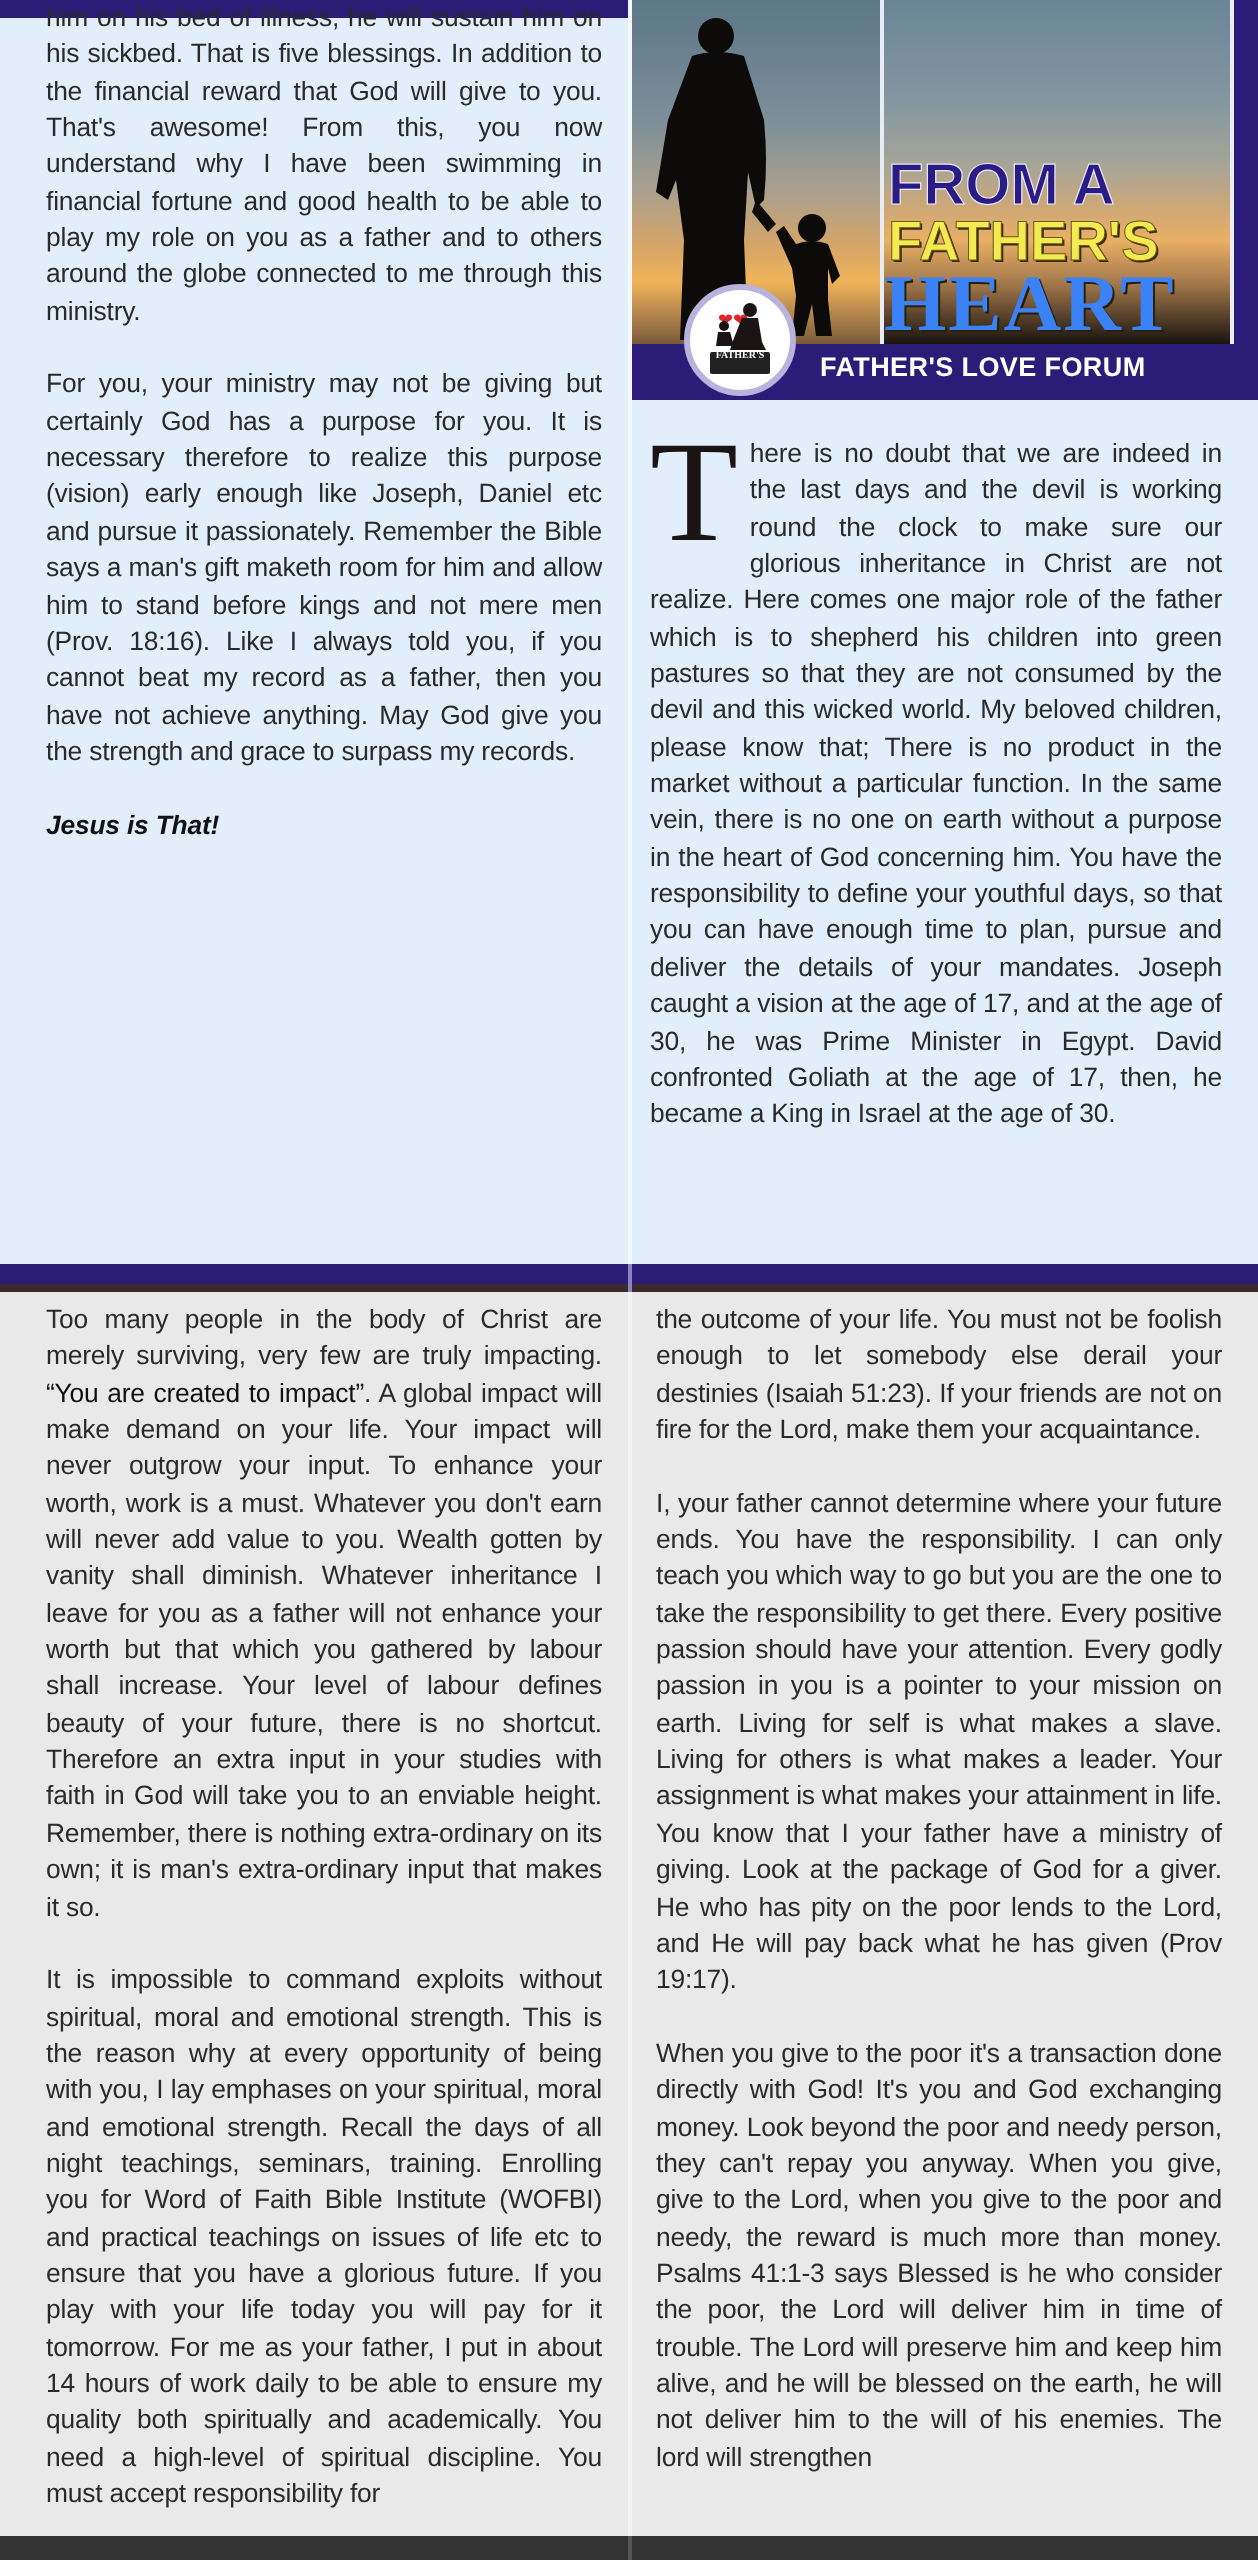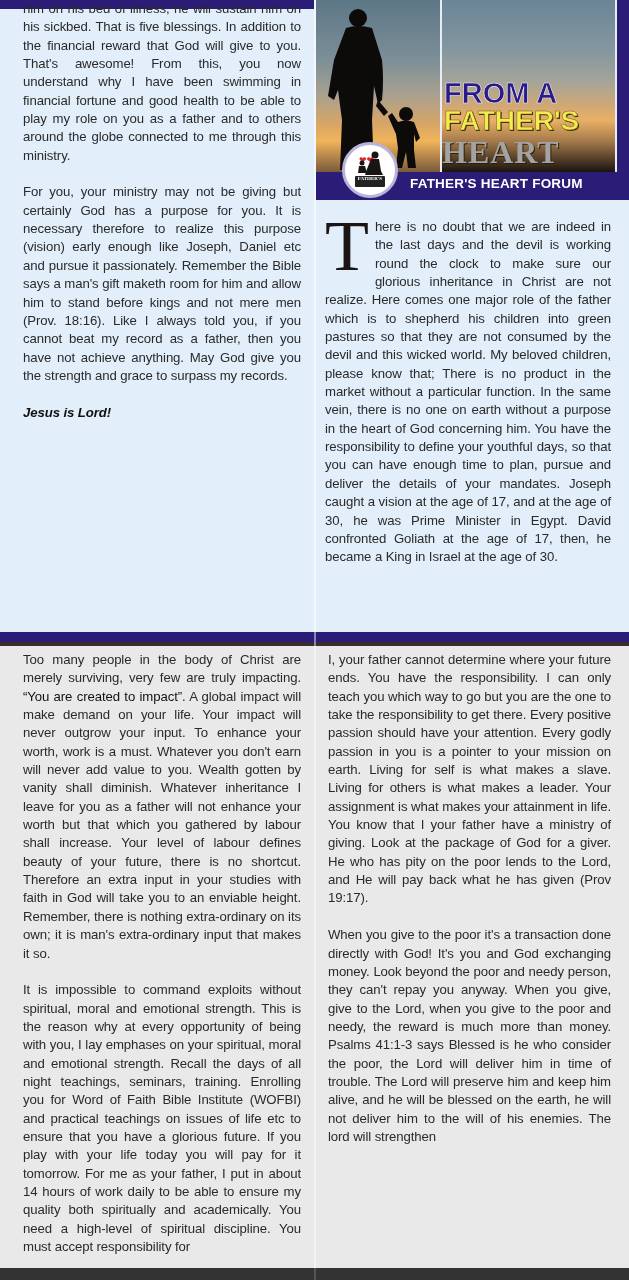--- a/index.html
+++ b/index.html
@@ -76,21 +76,21 @@
       -webkit-text-stroke: 0.6px #e8e8f5; letter-spacing: 0px; line-height: 30px;
     }
     .title-father {
       position: absolute; left: 128px; top: 106px;
       font-family: "Liberation Sans", sans-serif; font-weight: bold; font-size: 28px; color: #f4ea52;
       -webkit-text-stroke: 0.5px #6b5a10; line-height: 30px;
       text-shadow: 1px 1px 0 #3a2a10;
     }
     .title-heart {
       position: absolute; left: 126px; top: 130px;
-      font-family: "Liberation Serif", serif; font-weight: bold; font-size: 32px; color: #a3a3a3;
+      font-family: "Liberation Serif", serif; font-weight: bold; font-size: 40px; color: #3b82f6;
       line-height: 44px; letter-spacing: 1px;
       text-shadow: 1px 1px 0 #2a2008;
     }
     .logo {
       position: absolute; left: 26px; top: 142px; width: 56px; height: 56px; border-radius: 50%;
       background: #ffffff; border: 3px solid #b9b2dc;
     }
     .logo .logo-label {
       position: absolute; left: 10px; top: 31px; width: 30px; height: 11px; background: #222;
       color: #fff; font-family: "Liberation Serif", serif; font-size: 5px; text-align: center; line-height: 6px; font-weight: bold;
@@ -103,21 +103,21 @@
 
 <div class="page-top"></div>
 <div class="page-bottom"></div>
 
 <div class="top-bar-left"></div>
 <div class="col-divider-top"></div>
 
 <div class="text-col" id="col-top-left">
   <p>him on his bed of illness, he will sustain him on his sickbed. That is five blessings. In addition to the financial reward that God will give to you. That's awesome! From this, you now understand why I have been swimming in financial fortune and good health to be able to play my role on you as a father and to others around the globe connected to me through this ministry.</p>
   <p>For you, your ministry may not be giving but certainly God has a purpose for you. It is necessary therefore to realize this purpose (vision) early enough like Joseph, Daniel etc and pursue it passionately. Remember the Bible says a man's gift maketh room for him and allow him to stand before kings and not mere men (Prov. 18:16). Like I always told you, if you cannot beat my record as a father, then you have not achieve anything. May God give you the strength and grace to surpass my records.</p>
-  <p class="signoff">Jesus is Lord!</p>
+  <p class="signoff">Jesus is That!</p>
 </div>
 
 <div class="banner">
   <div class="sky-left"></div>
   <div class="sky-right"></div>
   <svg class="silhouette" viewBox="0 0 124 172" width="124" height="172">
     <g fill="#0d0a0a">
 
       <circle cx="42" cy="18" r="9"></circle>
       <path d="M30 28 Q42 24 56 28 L66 60 Q68 80 66 100 L62 104 L58 86 L56 120 L58 170 L24 170 L26 120 L22 90 L18 100 L12 96 L18 60 Z"></path>
@@ -127,21 +127,21 @@
       <path d="M82 122 Q90 119 98 122 L104 138 L100 142 L98 134 L98 150 L100 168 L92 168 L90 152 L86 168 L80 168 L82 148 L80 134 L72 116 L76 113 Z"></path>
     </g>
   </svg>
   <div class="frame-line"></div>
   <div class="frame-line-r"></div>
   <div class="frame-right"></div>
   <div class="title-from">FROM A</div>
   <div class="title-father">FATHER'S</div>
   <div class="title-heart">HEART</div>
   <div class="forum-bar"></div>
-  <div class="forum-text">FATHER'S HEART FORUM</div>
+  <div class="forum-text">FATHER'S LOVE FORUM</div>
   <div class="logo">
     <span class="heart">❤❤</span>
     <svg width="50" height="50" style="position:absolute;left:0;top:0" viewBox="0 0 50 50">
       <g fill="#1a1414">
         <circle cx="30" cy="10" r="3.5"></circle>
         <path d="M26 14 L34 14 L36 26 L38 30 L20 30 L22 24 Z"></path>
         <circle cx="17" cy="18" r="2.5"></circle>
         <path d="M14 21 L20 21 L22 28 L13 28 Z"></path>
       </g>
     </svg>
@@ -160,19 +160,20 @@
 </div>
 
 <div class="col-divider-bottom"></div>
 
 <div class="text-col" id="col-bot-left">
   <p><span>Too many people in the body of Christ are merely surviving, very few are truly impacting. </span><span class="bold">“You are created to impact”</span><span>. A global impact will make demand on your life. Your impact will never outgrow your input. To enhance your worth, work is a must. Whatever you don't earn will never add value to you. Wealth gotten by vanity shall diminish. Whatever inheritance I leave for you as a father will not enhance your worth but that which you gathered by labour shall increase. Your level of labour defines beauty of your future, there is no shortcut. Therefore an extra input in your studies with faith in God will take you to an enviable height. Remember, there is nothing extra-ordinary on its own; it is man's extra-ordinary input that makes it so.</span></p>
   <p>It is impossible to command exploits without spiritual, moral and emotional strength. This is the reason why at every opportunity of being with you, I lay emphases on your spiritual, moral and emotional strength. Recall the days of all night teachings, seminars, training. Enrolling you for Word of Faith Bible Institute (WOFBI) and practical teachings on issues of life etc to ensure that you have a glorious future. If you play with your life today you will pay for it tomorrow. For me as your father, I put in about 14 hours of work daily to be able to ensure my quality both spiritually and academically. You need a high-level of spiritual discipline. You must accept responsibility for</p>
 </div>
 
 <div class="text-col" id="col-bot-right">
+  <p>the outcome of your life. You must not be foolish enough to let somebody else derail your destinies (Isaiah 51:23). If your friends are not on fire for the Lord, make them your acquaintance.</p>
   <p>I, your father cannot determine where your future ends. You have the responsibility. I can only teach you which way to go but you are the one to take the responsibility to get there. Every positive passion should have your attention. Every godly passion in you is a pointer to your mission on earth. Living for self is what makes a slave. Living for others is what makes a leader. Your assignment is what makes your attainment in life. You know that I your father have a ministry of giving. Look at the package of God for a giver. He who has pity on the poor lends to the Lord, and He will pay back what he has given (Prov 19:17).</p>
   <p>When you give to the poor it's a transaction done directly with God! It's you and God exchanging money. Look beyond the poor and needy person, they can't repay you anyway. When you give, give to the Lord, when you give to the poor and needy, the reward is much more than money. Psalms 41:1-3 says Blessed is he who consider the poor, the Lord will deliver him in time of trouble. The Lord will preserve him and keep him alive, and he will be blessed on the earth, he will not deliver him to the will of his enemies. The lord will strengthen</p>
 </div>
 
 <div class="bottom-band">
   <div class="sep"></div>
 </div>
 
 </body></html>

